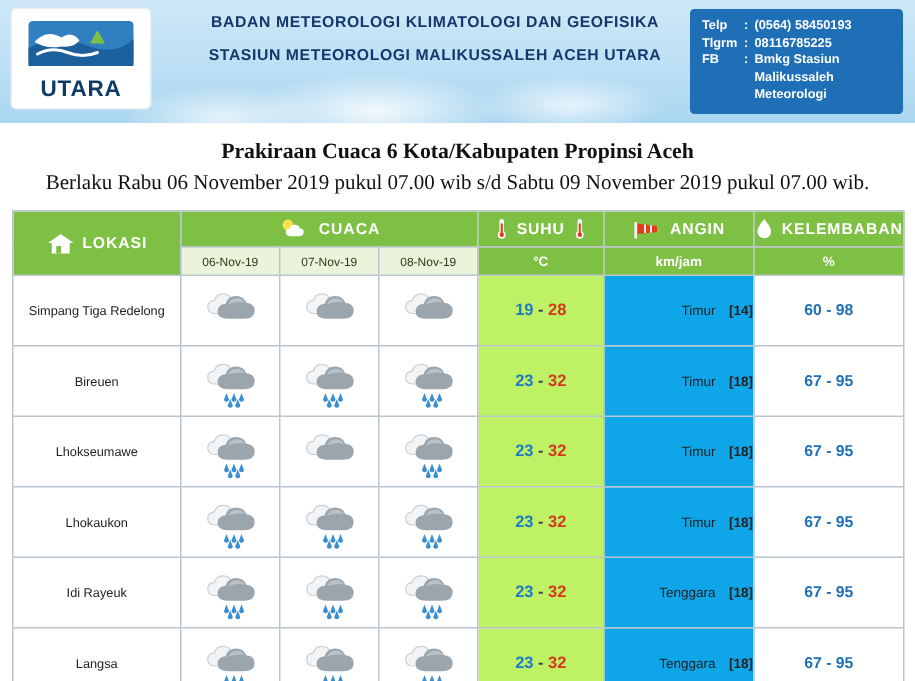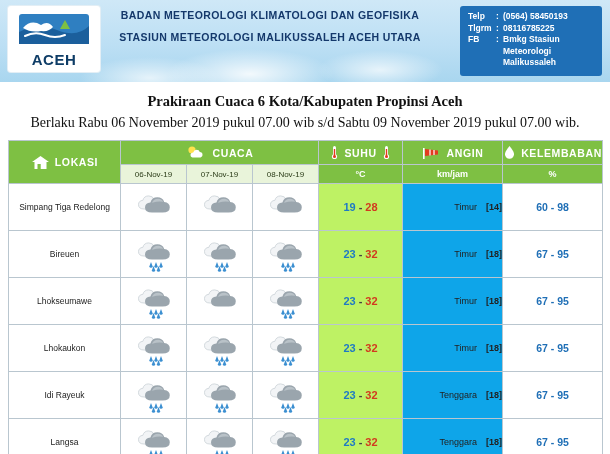--- a/index.html
+++ b/index.html
@@ -52,21 +52,21 @@
   .logo-text {
     font-size: 15px;
     font-weight: bold;
     letter-spacing: .5px;
     color: #0e3c66;
     line-height: 1;
     margin-top: 2px;
   }
   .header-titles {
     position: absolute;
-    left: 100px;
+    left: 120px;
     top: 8px;
     width: 340px;
     text-align: center;
     color: #123a6b;
   }
   .h-line1, .h-line2 {
     font-size: 10.5px;
     font-weight: bold;
     letter-spacing: .4px;
     line-height: 15px;
@@ -225,21 +225,21 @@
     <div class="cloudwash"></div>
 
     <div class="logo-box">
       <svg class="logo-mark" viewBox="0 0 74 38">
         <rect x="2" y="2" width="70" height="30" rx="3" fill="#2f7fc1"></rect>
         <path d="M2 20 Q20 10 40 18 T72 14 L72 32 L2 32 Z" fill="#1b5f9c"></path>
         <path d="M6 16 q8 -9 18 -3 q7 -5 12 2 q-4 5 -12 4 q-10 2 -18 -3 z" fill="#ffffff"></path>
         <path d="M8 24 q10 -5 20 -1 q10 4 20 0" stroke="#ffffff" stroke-width="2" fill="none" stroke-linecap="round"></path>
         <path d="M48 8 l5 9 h-10 z" fill="#7ec043"></path>
       </svg>
-      <div class="logo-text">ACEH</div>
+      <div class="logo-text">UTARA</div>
     </div>
 
     <div class="header-titles">
       <div class="h-line1">BADAN METEOROLOGI KLIMATOLOGI DAN GEOFISIKA</div>
       <div class="h-line2">STASIUN METEOROLOGI MALIKUSSALEH ACEH UTARA</div>
     </div>
 
     <div class="contact-box">
       <div class="contact-row">
         <span class="lbl">Telp</span>
@@ -249,22 +249,22 @@
       <div class="contact-row">
         <span class="lbl">Tlgrm</span>
         <span class="sep">:</span>
         <span>08116785225</span>
       </div>
       <div class="contact-row">
         <span class="lbl">FB</span>
         <span class="sep">:</span>
         <span>Bmkg Stasiun</span>
       </div>
+      <div class="contact-cont">Malikussaleh</div>
       <div class="contact-cont">Meteorologi</div>
-      <div class="contact-cont">Malikussaleh</div>
     </div>
   </div>
 
   <div class="title-wrap">
     <div class="main-title">Prakiraan Cuaca 6 Kota/Kabupaten Propinsi Aceh</div>
     <div class="sub-title">Berlaku Rabu 06 November 2019 pukul 07.00 wib s/d Sabtu 09 November 2019 pukul 07.00 wib.</div>
   </div>
 
   <table class="table">
     <colgroup>

